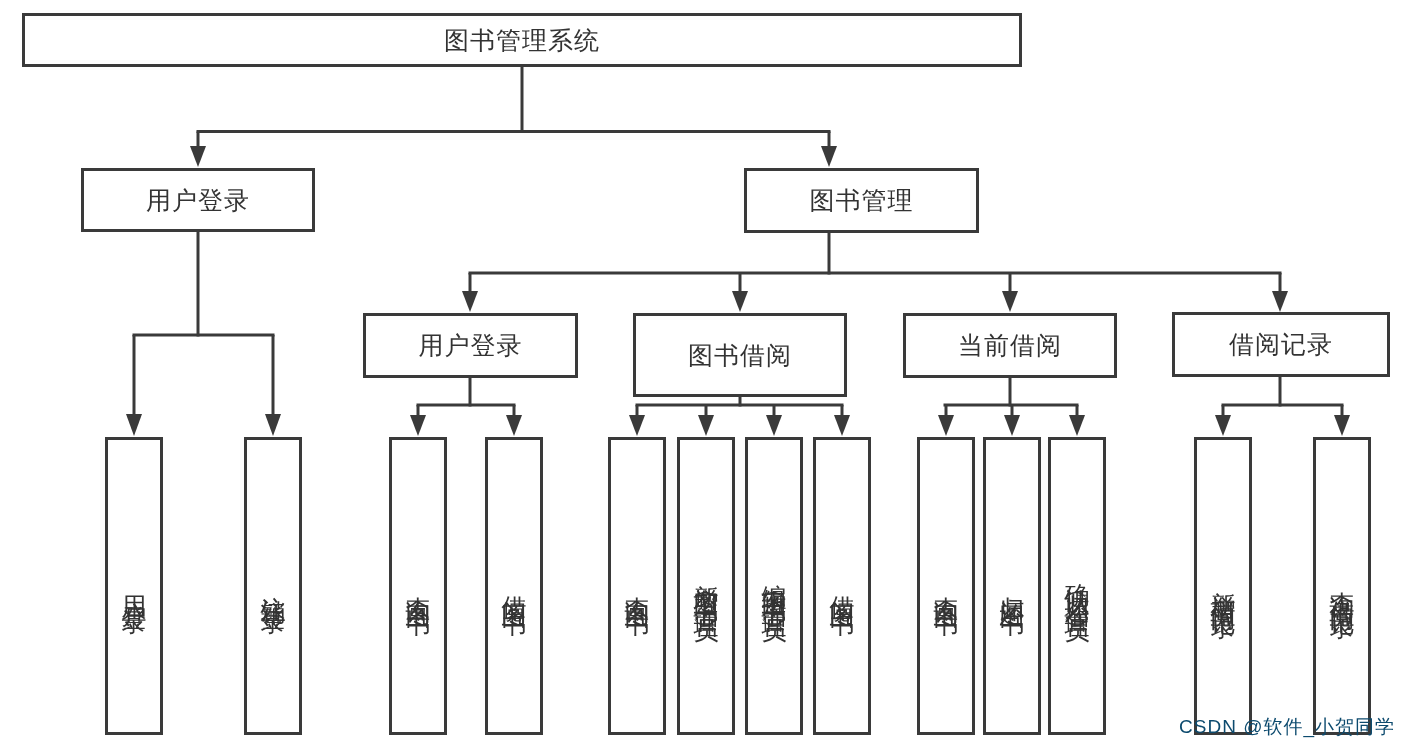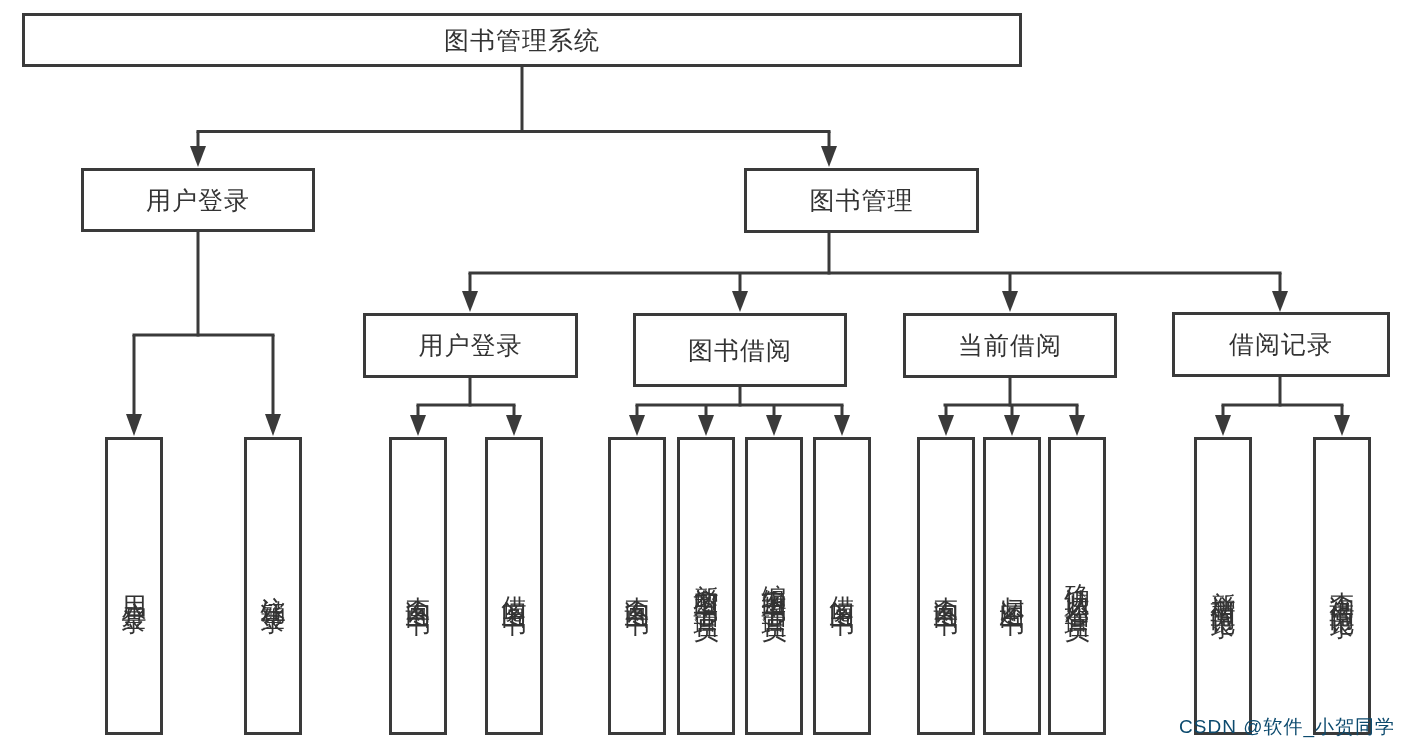--- a/index.html
+++ b/index.html
@@ -98,21 +98,21 @@
   <div class="box h-box" style="left:81px;top:168px;width:234px;height:64px;">
     <span>用户登录</span>
   </div>
   <div class="box h-box" style="left:744px;top:168px;width:235px;height:65px;">
     <span>图书管理</span>
   </div>
 
   <div class="box h-box" style="left:363px;top:313px;width:215px;height:65px;">
     <span>用户登录</span>
   </div>
-  <div class="box h-box" style="left:633px;top:313px;width:214px;height:74px;">
+  <div class="box h-box" style="left:633px;top:313px;width:214px;height:84px;">
     <span>图书借阅</span>
   </div>
   <div class="box h-box" style="left:1172px;top:312px;width:218px;height:65px;">
     <span>借阅记录</span>
   </div>
   <div class="box h-box" style="left:903px;top:313px;width:214px;height:65px;">
     <span>当前借阅</span>
   </div>
 
   <div class="box v-box" style="left:105px;top:437px;width:58px;height:298px;">

